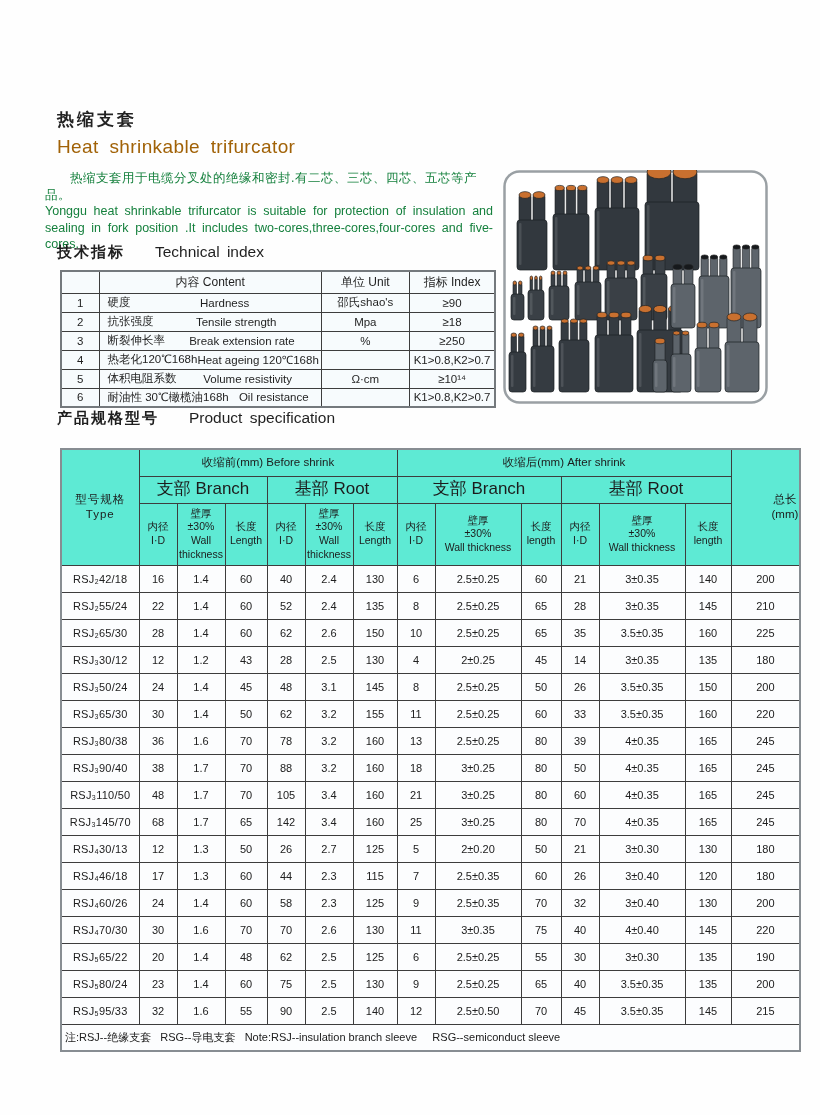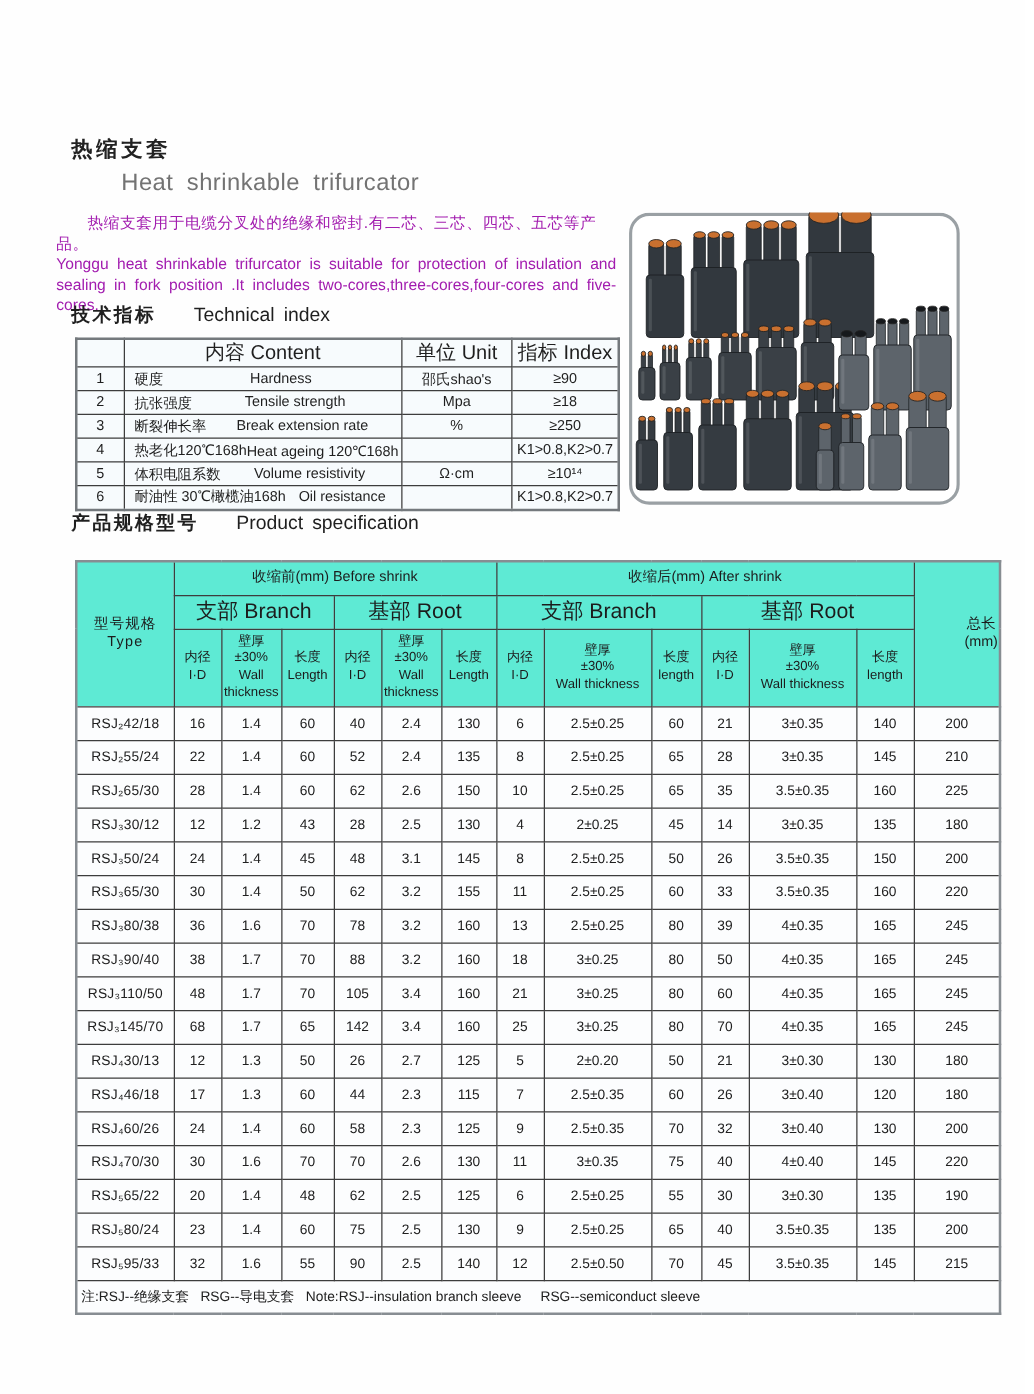--- a/index.html
+++ b/index.html
@@ -5,43 +5,43 @@
   * { box-sizing: border-box; }
   html,body { margin:0; padding:0; background:#ffffff; }
   .page {
     position:relative; width:820px; height:1115px; background:#fefefe;
     font-family:"Liberation Sans", sans-serif; color:#1f1f1f; overflow:hidden;
   }
 
   
   .title-block { position:absolute; left:57px; top:108px; }
   .cn-title { font-size:17px; letter-spacing:3px; font-weight:600; color:#222; }
-  .en-title { font-size:19px; margin-top:5px; letter-spacing:0.4px; word-spacing:5px; color:#737373;margin-left:40px; }
-
-  .intro { position:absolute; left:45px; top:170px; width:448px; font-size:12.5px; line-height:16.5px; color:#a21caf; }
+  .en-title { font-size:19px; margin-top:5px; letter-spacing:0.4px; word-spacing:5px; color:#a16207; }
+
+  .intro { position:absolute; left:45px; top:170px; width:448px; font-size:12.5px; line-height:16.5px; color:#15803d; }
   .intro-cn { text-indent:2em; letter-spacing:0.5px; }
   .intro-en { text-align:justify; word-spacing:2px; }
 
   
   .sec-heading { position:absolute; left:57px; }
   .sec-heading .cn { font-size:15px; letter-spacing:2px; font-weight:600;text-align:center; }
   .sec-heading .en { font-size:15.5px; margin-left:30px; word-spacing:3px; }
   #tech-heading { top:243px; }
   #spec-heading { top:409px; }
 
   
   .tech-table {
     position:absolute; left:60px; top:270px; border-collapse:collapse;
     table-layout:fixed; border:2px solid #74797d; background:#fafdfe;
   }
   .tech-table th, .tech-table td {
     border:1px solid #3d3d3d; text-align:center; vertical-align:middle;
     padding:0 2px; font-size:11.5px; color:#1f1f1f; background:#f7fbfd; height:19px;
   }
-  .tech-table th { font-weight:normal; font-size:16px; height:22px; }
+  .tech-table th { font-weight:normal; font-size:12px; height:22px; }
   .tech-content-flex { display:flex; align-items:center; width:100%; }
   .tech-content-flex .cn { padding-left:6px; white-space:nowrap; }
   .tech-content-flex .en { flex:1; text-align:center; white-space:nowrap; }
   .tech-unit { font-size:10px; white-space:nowrap; overflow:hidden; }
   .tech-index-small { font-size:8.5px; letter-spacing:0; }
 
   
   .photo { position:absolute; left:503px; top:170px; }
 
   

